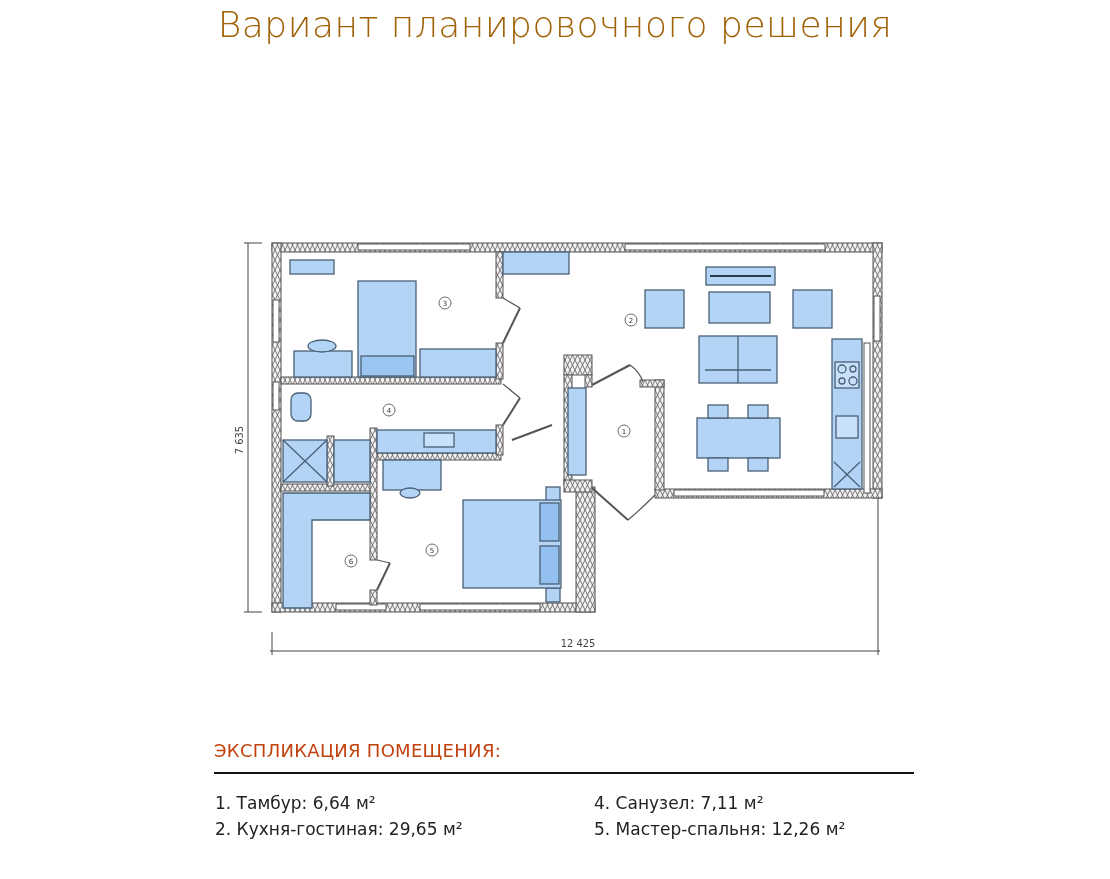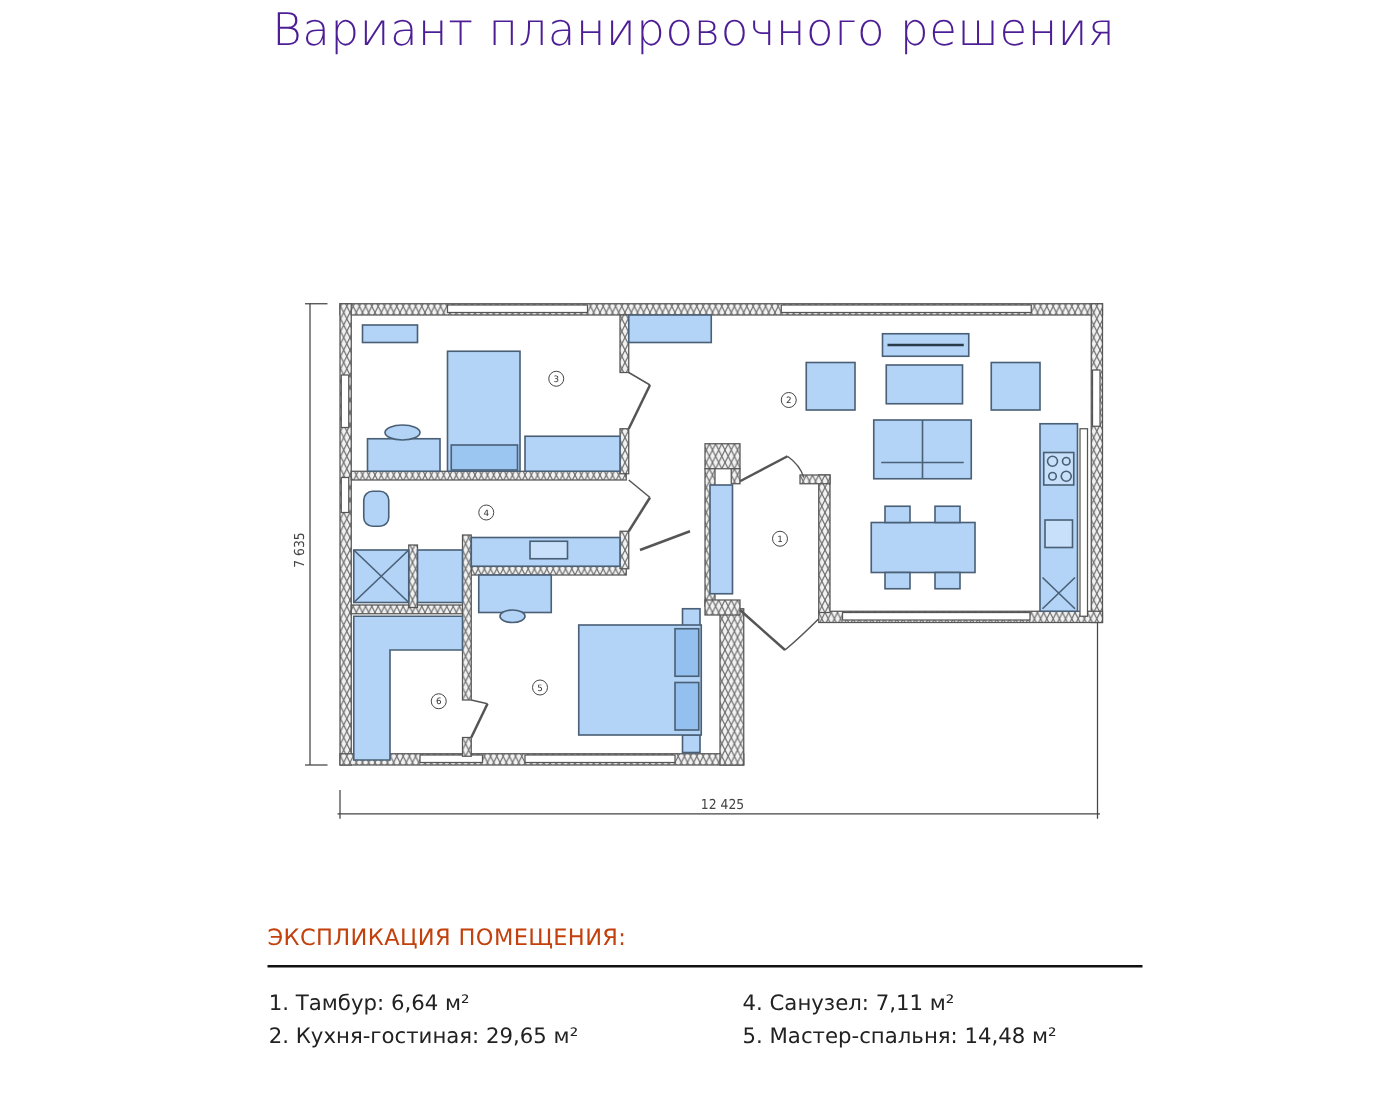--- a/index.html
+++ b/index.html
@@ -1,17 +1,17 @@
 <!DOCTYPE html>
 <html><head>
 <meta charset="utf-8">
 <style>
   html, body { margin:0; padding:0; background:#ffffff; }
   body { width:1110px; height:879px; position:relative; overflow:hidden; font-family:"DejaVu Sans", sans-serif; color:#111; }
-  .title { position:absolute; top:4px; left:0; width:1110px; text-align:center; font-size:36px; font-weight:300; letter-spacing:0.5px; color:#4c1d95; }
+  .title { position:absolute; top:4px; left:0; width:1110px; text-align:center; font-size:36px; font-weight:300; letter-spacing:0.5px; color:#a16207; }
   .plan { position:absolute; left:0; top:0; }
   .expl-head { position:absolute; left:214px; top:740px; font-size:18px; letter-spacing:0.3px; color:#c2410c; }
   .expl-rule { position:absolute; left:214px; top:772px; width:700px; height:2px; background:#111; }
   .expl-col { position:absolute; top:790px; font-size:17px; line-height:26px; color:#222; }
   .expl-col.c1 { left:215px; }
   .expl-col.c2 { left:594px; }
   .expl-item { white-space:nowrap; }
   .dim { font-family:"DejaVu Sans Condensed","DejaVu Sans", sans-serif; font-size:11px; fill:#444; }
   .rm { font-size:7px; fill:#333; }
 </style>
@@ -176,14 +176,14 @@
 
 <div class="expl-head">ЭКСПЛИКАЦИЯ ПОМЕЩЕНИЯ:</div>
 <div class="expl-rule"></div>
 
 <div class="expl-col c1">
   <div class="expl-item">1. Тамбур: 6,64 м²</div>
   <div class="expl-item">2. Кухня-гостиная:  29,65 м²</div>
 </div>
 <div class="expl-col c2">
   <div class="expl-item">4. Санузел: 7,11 м²</div>
-  <div class="expl-item">5. Мастер-спальня:  14,48 м²</div>
+  <div class="expl-item">5. Мастер-спальня:  12,26 м²</div>
 </div>
 
 </body></html>

